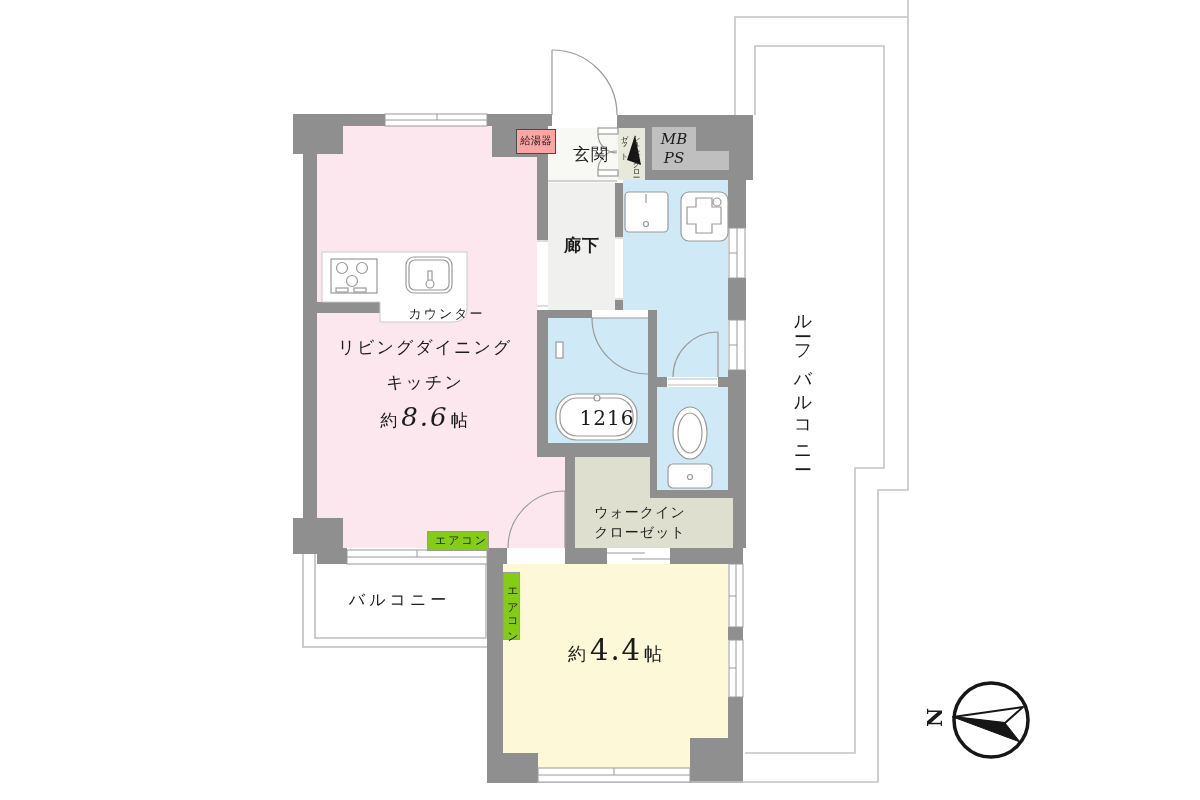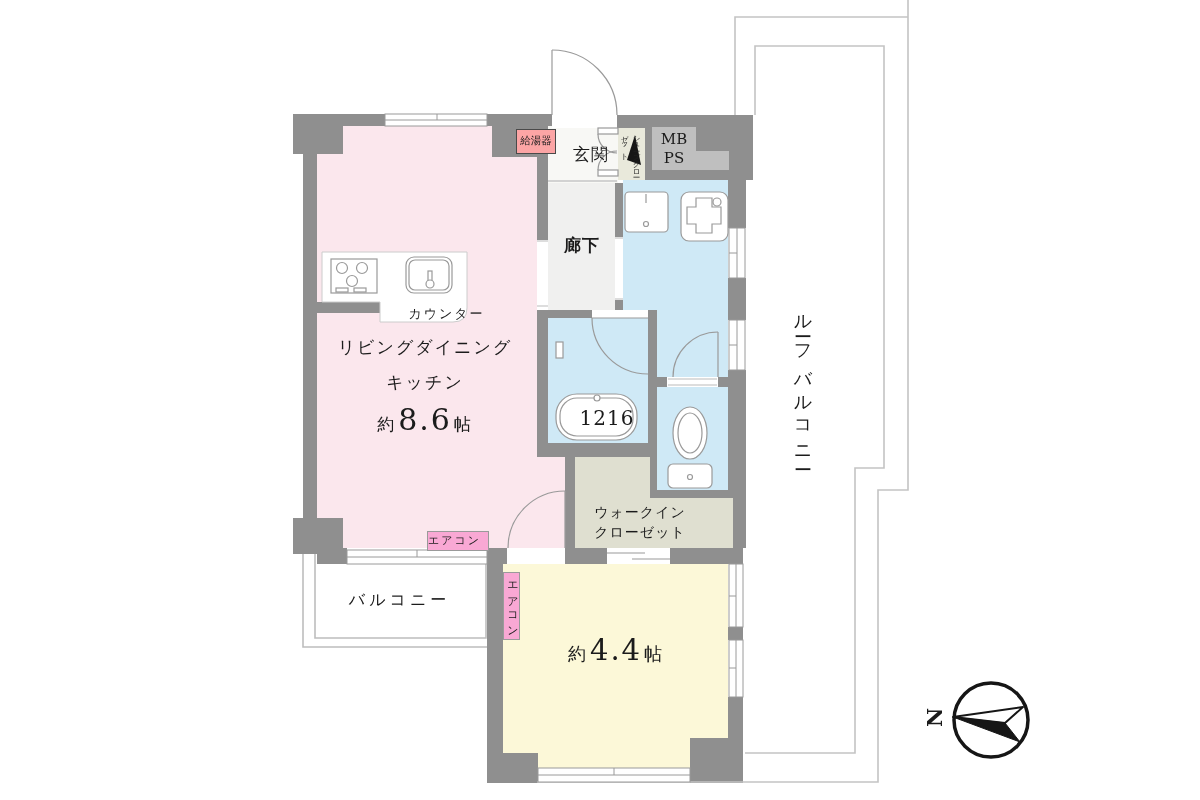--- a/index.html
+++ b/index.html
@@ -6,24 +6,24 @@
   #stage{
     position:relative;width:1200px;height:800px;background:#ffffff;overflow:hidden;
     font-family:"DejaVu Serif","Liberation Serif",serif;color:#1b1b1b;
   }
   .abs{position:absolute;}
   .room{position:absolute;}
   .wall{position:absolute;background:#8f8f8f;}
   svg.overlay{position:absolute;left:0;top:0;pointer-events:none;}
   .lbl{position:absolute;text-align:center;color:#1b1b1b;}
   .vtext{writing-mode:vertical-rl;text-orientation:upright;}
-  .num-big{font-size:30px;padding:0 2px;}
+  .num-big{font-size:26px;padding:0 2px;font-style:italic;}
   .num-big2{font-size:29px;padding:0 2px;}
   .areaLine span{vertical-align:baseline;}
-  .boxlbl{position:absolute;background:#f9a8d4;border:1px solid #9a9a9a;text-align:left;
+  .boxlbl{position:absolute;background:#84cc16;border:1px solid #9a9a9a;text-align:right;
     font-size:11px;letter-spacing:2px;color:#1b1b1b;}
 </style>
 </head>
 <body>
 
 <div id="stage">
 
   <div class="room" style="left:317px;top:126px;width:220px;height:422px;background:#fbe7ed;"></div>
   <div class="room" style="left:537px;top:455px;width:28px;height:93px;background:#fbe7ed;"></div>
   <div class="room" style="left:548px;top:117px;width:70px;height:66px;background:#f8f8f5;"></div>
@@ -252,21 +252,21 @@
   <div class="lbl" style="left:557px;top:406px;width:100px;font-size:20px;letter-spacing:1px;">1216</div>
 
   <div class="lbl" style="left:380px;top:305px;width:85px;font-size:13px;letter-spacing:2px;margin-left:24px;">カウンター</div>
 
   <div class="abs" style="left:492px;top:126px;width:48px;height:31px;background:#8f8f8f;">
     <div class="abs" style="left:4px;top:3px;width:40px;height:25px;background:#fca5a5;border:1px solid #4a4a4a;box-sizing:border-box;margin-left:20px;">
       <div class="lbl" style="left:0;top:4px;width:38px;font-size:10.5px;">給湯器</div>
     </div>
   </div>
 
-  <div class="abs" style="left:652px;top:127px;width:44px;height:43px;background:#bfbfbf;">
+  <div class="abs" style="left:652px;top:127px;width:44px;height:43px;background:#bfbfbf;font-style:italic;">
     <div class="lbl" style="left:0;top:3px;width:44px;font-size:15px;line-height:1.25;">
       <div>MB</div>
       <div>PS</div>
     </div>
   </div>
   <div class="abs" style="left:695px;top:151px;width:34px;height:19px;background:#bfbfbf;"></div>
 
   <div class="abs vtext" style="left:616px;top:130px;width:26px;height:50px;font-size:7.5px;line-height:1.6;color:#222;">シューズクローゼット</div>
 
   <div class="boxlbl" style="left:427px;top:531px;width:60px;height:18px;line-height:17px;">エアコン</div>

